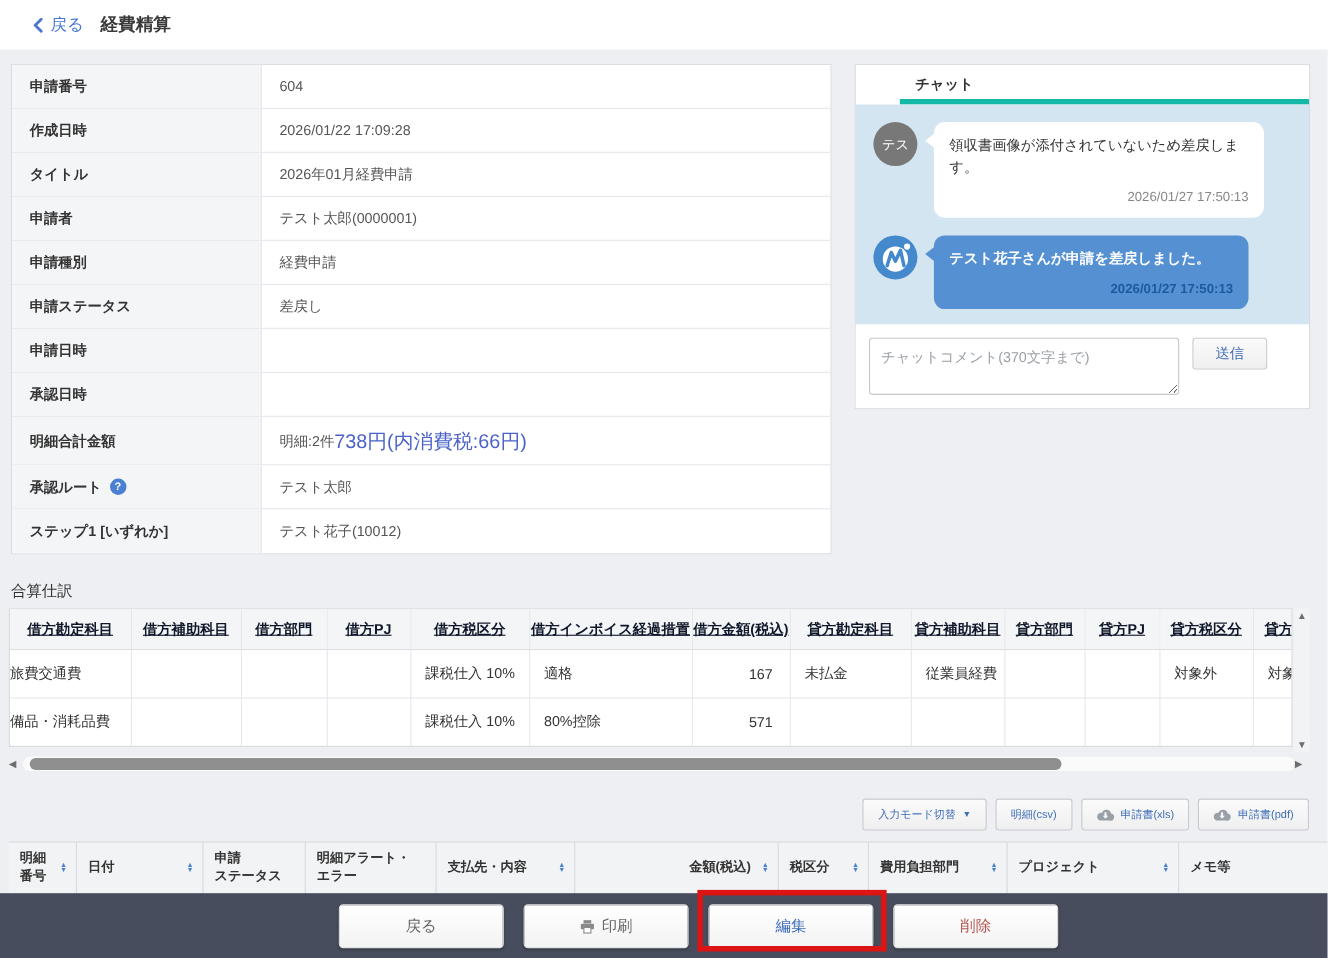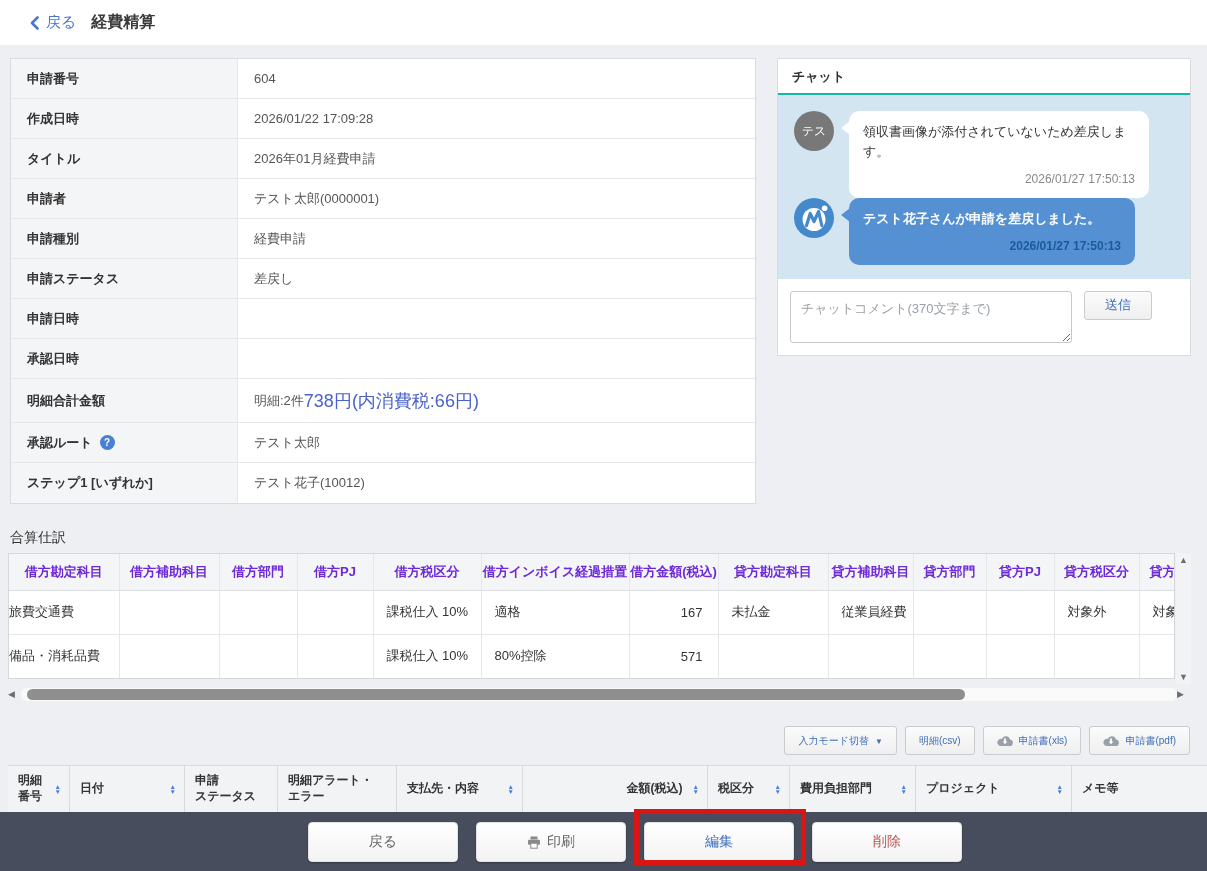--- a/index.html
+++ b/index.html
@@ -25,24 +25,24 @@
   .d-value { flex:1; font-size:13px; color:#555; display:flex; align-items:center; padding:0 16px; }
   .d-value.split { }
   .amount { font-size:18px; color:#4a62c9; }
   .qicon { display:inline-block; width:15px; height:15px; border-radius:50%; background:#4a7fd4; color:#fff;
     font-size:10px; font-weight:bold; text-align:center; line-height:15px; margin-left:7px; cursor:pointer; }
   .qicon::before { content:"?"; }
 
   
   #chat-card { position:absolute; left:777px; top:58px; width:414px; background:#fff; border:1px solid #d9dbe0; }
   #chat-header { height:36px; line-height:35px; padding-left:14px; font-size:13px; font-weight:bold; color:#333;
-    border-bottom:2px solid #14b8a6; }
+    border-bottom:5px solid #14b8a6;margin-left:40px; }
   #chat-body { background:#d2e5f0; padding:16px 12px 14px 16px; }
   .msg { display:flex; align-items:flex-start; }
-  .msg + .msg { margin-top:0; }
+  .msg + .msg { margin-top:16px; }
   .avatar { width:40px; height:40px; border-radius:50%; flex-shrink:0; }
   .avatar.user { background:#787878; color:#fff; font-size:12px; display:flex; align-items:center; justify-content:center; }
   .avatar.system { background:#4489cc; }
   .bubble { margin-left:15px; border-radius:10px; padding:11px 14px 9px; position:relative; font-size:13px; line-height:1.55; }
   .bubble::before { content:""; position:absolute; left:-8px; top:10px; border-style:solid; border-width:7px 9px 7px 0; }
   .bubble.white { background:#fff; color:#333; width:300px; }
   .bubble.white::before { border-color:transparent #fff transparent transparent; }
   .bubble.blue { background:#5590d2; color:#fff; font-weight:bold; width:286px; }
   .bubble.blue::before { border-color:transparent #5590d2 transparent transparent; }
   .msg-time { text-align:right; font-size:12px; margin-top:8px; }
@@ -52,22 +52,22 @@
   #chat-textarea { width:282px; height:52px; border:1px solid #c6c8cc; border-radius:3px; resize:both;
     font-size:13px; color:#333; padding:8px 10px; font-family:inherit; }
   #chat-textarea::placeholder { color:#9aa0a6; }
   #send-btn { margin-left:12px; width:68px; height:29px; background:linear-gradient(#fbfbfb,#efeff0);
     border:1px solid #c9cbd0; border-radius:3px; color:#3e6db8; font-size:13px; cursor:pointer; }
 
   
   #journal-title { position:absolute; left:10px; top:529px; font-size:14px; color:#333; }
   #journal-wrap { position:absolute; left:8px; top:553px; width:1167px; background:#fff; border:1px solid #d5d7db; }
   #journal-table { border-collapse:collapse; table-layout:fixed; width:1165px; }
-  #journal-table th { height:36px; background:#f4f5f7; font-size:13px; font-weight:bold; color:#6d28d9;
-    text-align:center; border-right:1px solid #e5e7eb; border-bottom:1px solid #dcdee2; overflow:hidden; white-space:nowrap; }
+  #journal-table th { height:36px; background:#f4f5f7; font-size:13px; font-weight:bold; color:#0f172a;
+    text-align:center; border-right:1px solid #e5e7eb; border-bottom:1px solid #dcdee2; overflow:hidden; white-space:nowrap;text-decoration:underline; }
   #journal-table td { height:44px; font-size:13px; color:#333; border-right:1px solid #e5e7eb;
     border-bottom:1px solid #e5e7eb; padding-left:13px; overflow:hidden; white-space:nowrap; }
   #journal-table tr:last-child td { border-bottom:none; }
   #journal-table th:last-child, #journal-table td:last-child { border-right:none; }
   #journal-table td.num { text-align:right; padding-right:15px; padding-left:0; }
   #journal-table td.first { padding-left:0; }
   #journal-table th.clip { text-align:left; padding-left:10px; }
 
   
   #vscroll { position:absolute; left:1176px; top:553px; width:15px; height:131px; background:#f2f3f4; }

